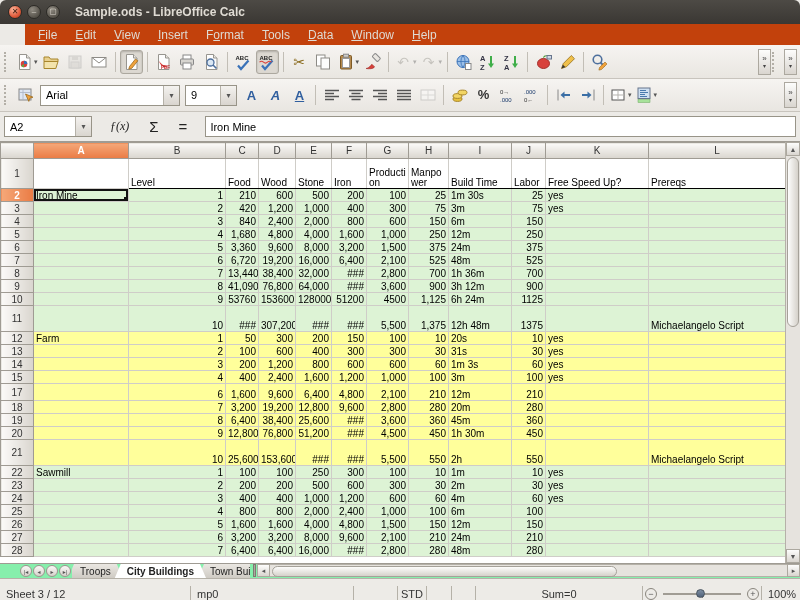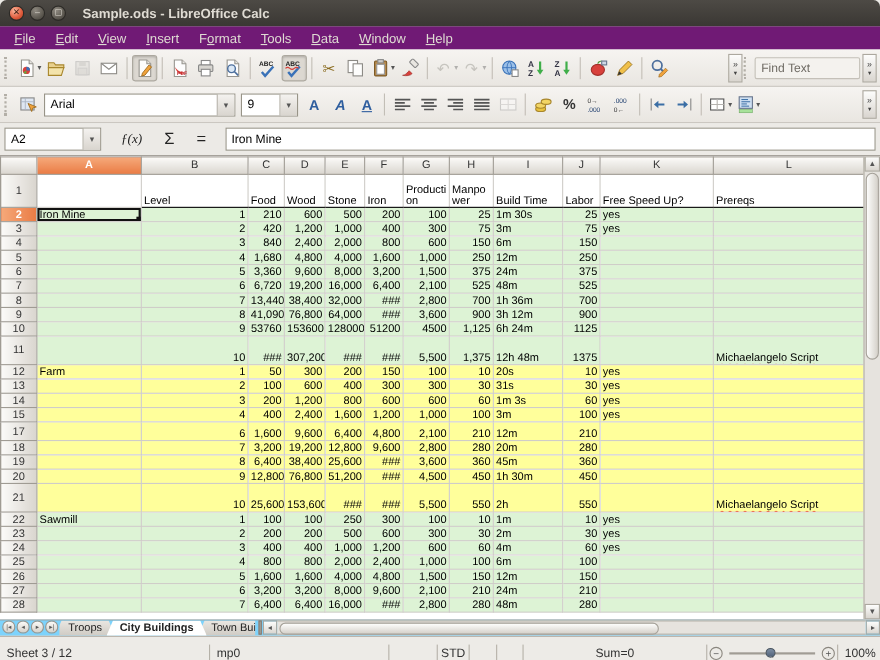--- a/index.html
+++ b/index.html
@@ -10,21 +10,21 @@
   
   .titlebar { height:24px; flex:0 0 24px; background:linear-gradient(#4d4a45,#3a3733);
     display:flex; align-items:center; padding:0 8px; gap:5px; border-radius:6px 6px 0 0; }
   .winbtn { width:14px; height:14px; border-radius:50%; border:1px solid #2c2a26;
     display:flex; align-items:center; justify-content:center; font-size:8px; line-height:8px; color:#3a1d12; }
   .winbtn.close { background:radial-gradient(circle at 35% 30%, #fbb59a, var(--closebtn) 60%, #a33d1e); }
   .winbtn.min, .winbtn.max { background:radial-gradient(circle at 35% 30%, #8f8a81, #57534b 70%); color:#d9d5cc; }
   .wtitle { color:#dfdbd3; font-weight:bold; font-size:12px; margin-left:10px; }
 
   
-  .menubar { height:21px; flex:0 0 21px; background:#701a75; display:flex; align-items:center; padding:0 4px; }
+  .menubar { height:21px; flex:0 0 21px; background:#c2410c; display:flex; align-items:center; padding:0 4px;margin-left:25px; }
   .mitem { color:#dfdbd3; font-size:12px; padding:2px 9px; cursor:default; }
 
   
   .toolbar { background:linear-gradient(#f6f4f1,#e9e6e1); border-bottom:1px solid #c8c4bd;
     display:flex; align-items:center; padding:0 3px; }
   .toolbar.std { height:34px; flex:0 0 34px; }
   .toolbar.fmt { height:33px; flex:0 0 33px; }
   .grip { width:6px; height:20px; border-left:2px dotted #b3afa7; margin:0 4px 0 1px; flex:0 0 6px; }
   .tb-items { display:flex; align-items:center; gap:1px; }
   .tbtn { min-width:23px; height:24px; border:1px solid transparent; border-radius:3px;
@@ -85,22 +85,22 @@
 
   
   .vsb { position:absolute; top:0; right:0; width:15px; height:421px; background:#e6e3de;
     border-left:1px solid #b5b1a8; display:flex; flex-direction:column; }
   .varr { height:14px; background:linear-gradient(#fdfdfc,#d9d5cf); border:1px solid #aca89f;
     font-size:7px; color:#555; display:flex; align-items:center; justify-content:center; }
   .vtrack { flex:1; padding:1px; }
   .vthumb { height:170px; background:linear-gradient(90deg,#fdfdfc,#d5d1ca); border:1px solid #a5a199; border-radius:6px; }
 
   
-  .tabbar { height:15px; flex:0 0 15px; background:#7dd3fc; border-top:1px solid #9f9b93;
-    display:flex; align-items:flex-start; padding-left:2px; }
+  .tabbar { height:15px; flex:0 0 15px; background:#86efac; border-top:1px solid #9f9b93;
+    display:flex; align-items:flex-end; padding-left:20px; }
   .tnav { width:12px; height:12px; border-radius:50%; background:linear-gradient(#fbfaf8,#d5d1ca);
     border:1px solid #9a968e; font-size:6px; color:#555; display:flex; align-items:center;
     justify-content:center; margin:0 1px 1px 0; flex:0 0 12px; }
   #tabs { display:flex; max-width:178px; overflow:hidden; flex:0 0 auto; }
   .stab { height:14px; padding:0 12px; font-size:10px; color:#222; display:flex; align-items:center;
     background:linear-gradient(#eae7e2,#cfcbc4); clip-path:polygon(6px 0, calc(100% - 6px) 0, 100% 100%, 0 100%);
     margin:0 -4px; white-space:nowrap; }
   .stab.active { background:#fff; font-weight:bold; z-index:2; }
   .tabsplit { width:3px; height:13px; background:#aca89f; border:1px solid #7d7972; margin:0 1px 1px 3px; flex:0 0 3px; }
   .hsb { flex:1; height:13px; display:flex; align-items:center; margin-bottom:1px; }
@@ -347,40 +347,39 @@
               <path d="M8.5 14.5l5.5-5.5 2 2-5.5 5.5-2.6.6z" fill="#f0a23c" stroke="#9c6b1e" stroke-width=".6"></path>
             </svg>
           </span>
         </div>
       </div>
     <div class="ovf">
         <span>»</span>
         <span class="ovfdd">▾</span>
       </div>
     <div class="grip"></div>
-    <input class="findbox" placeholder="Find Text" style="">
     <div class="ovf inrow">
         <span>»</span>
         <span class="ovfdd">▾</span>
       </div>
   </div>
 
   <div class="toolbar fmt">
     <div class="grip"></div>
     <div class="tb-items" id="fmt-items">
         <div class="tbtn">
           <span class="ticon">
             <svg width="18" height="18" viewBox="0 0 18 18">
               <rect x="2" y="3" width="12" height="11" fill="#dfe7f2" stroke="#888"></rect>
               <path d="M2 6.5h12M6 3v11" stroke="#aab4c4" stroke-width=".8"></path>
               <path d="M8.5 8l7.5 3.2-3.2 1-1 3.2z" fill="#f0a23c" stroke="#9c6b1e" stroke-width=".8"></path>
             </svg>
           </span>
         </div>
-        <div class="combo" style="height: 21px; background: rgb(255, 255, 255); border: 1px solid rgb(152, 148, 136); display: flex; align-items: center; font-size: 11px; padding-left: 5px; width: 174px; margin: 0px 2px;">
+        <div class="combo" style="height: 21px; background: rgb(255, 255, 255); border: 1px solid rgb(152, 148, 136); display: flex; align-items: center; font-size: 11px; padding-left: 5px; width: 140px; margin: 0px 2px;">
           <span>Arial</span>
           <span class="nbdd" style="margin-left:auto">▾</span>
         </div>
         <div class="combo" style="height: 21px; background: rgb(255, 255, 255); border: 1px solid rgb(152, 148, 136); display: flex; align-items: center; font-size: 11px; padding-left: 5px; width: 52px; margin: 0px 2px;">
           <span>9</span>
           <span class="nbdd" style="margin-left:auto">▾</span>
         </div>
         <div class="tbtn">
           <span class="ticon">
             <span class="fmtA" style="font-weight:bold">A</span>

